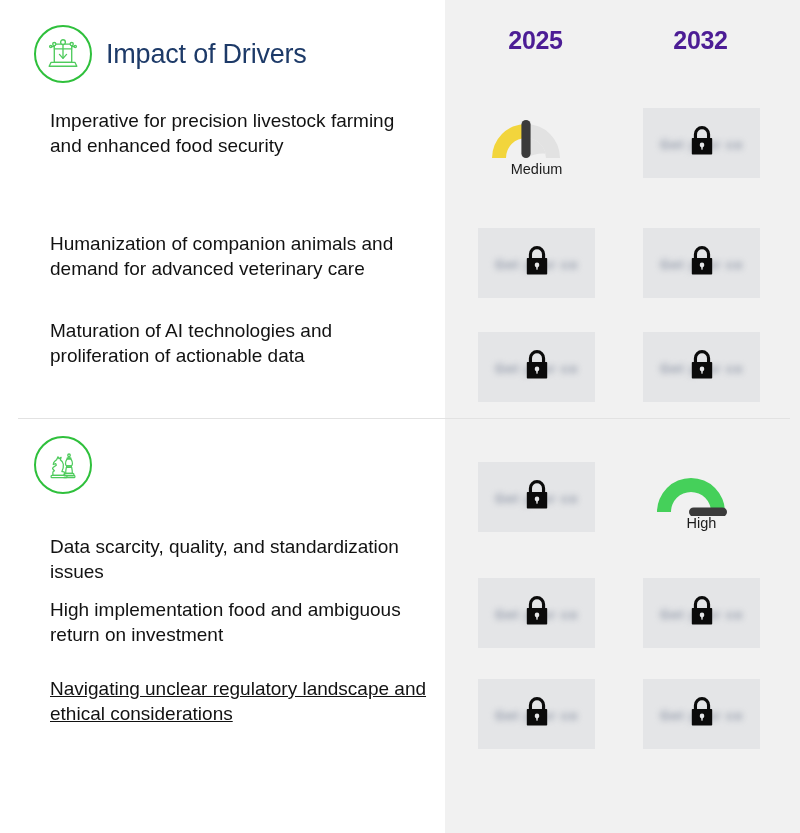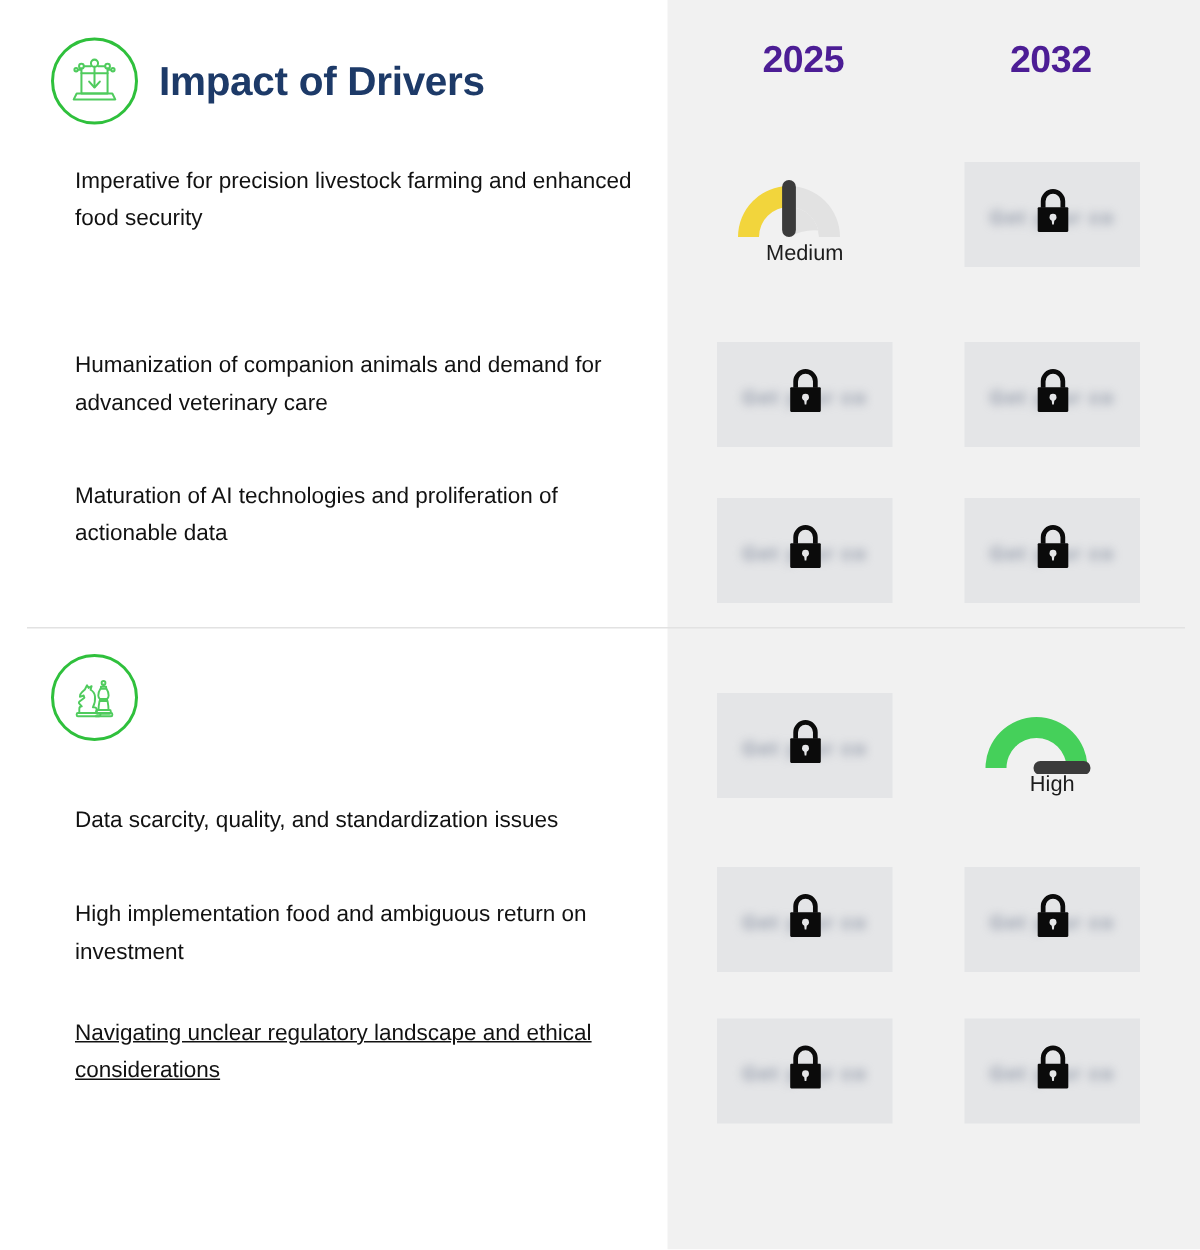--- a/index.html
+++ b/index.html
@@ -65,32 +65,32 @@
     border-radius: 50%;
     border: 2.5px solid #2fc03c;
     box-sizing: border-box;
     display: flex;
     align-items: center;
     justify-content: center;
     flex: none;
   }
   .section-title {
     font-size: 27px;
-    font-weight: 700;
+    font-weight: 400;
     color: #1d3a68;
     white-space: nowrap;
     letter-spacing: -0.2px;
   }
 
   
   .row-label {
     position: absolute;
     left: 50px;
     width: 380px;
-    font-size: 15px;
+    font-size: 19px;
     line-height: 25px;
     color: #121212;
     font-weight: 400;
   }
 
   
   .cell {
     position: absolute;
     width: 117px;
     height: 70px;

